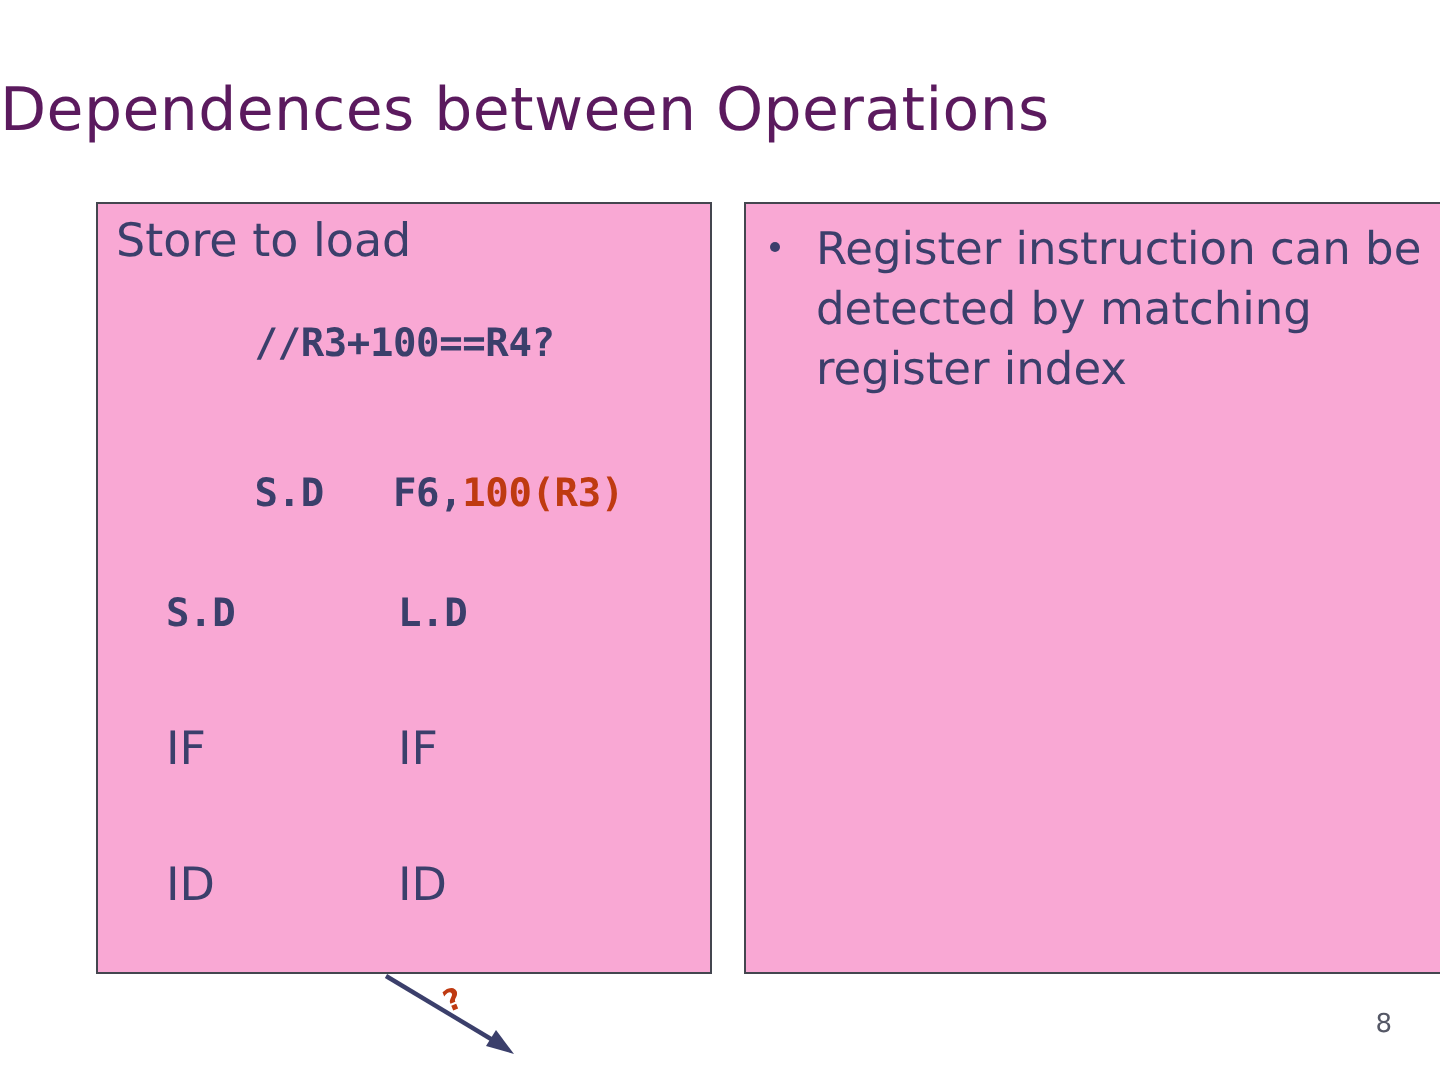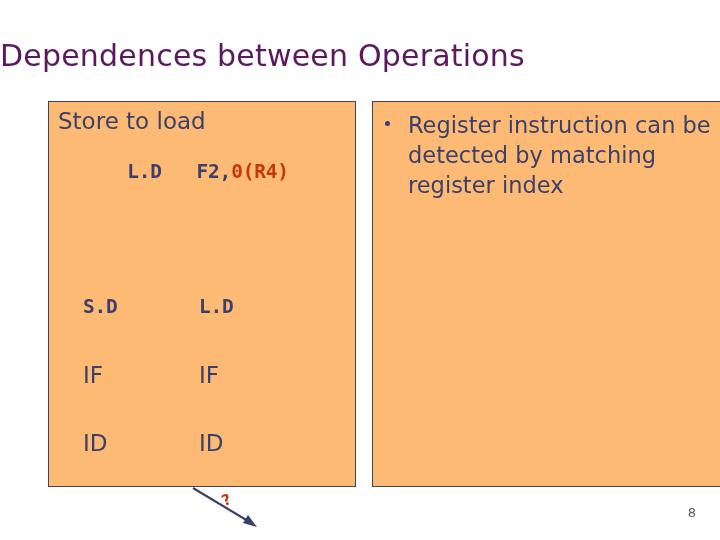--- a/index.html
+++ b/index.html
@@ -27,21 +27,21 @@
     font-weight: 500;
     letter-spacing: 0.2px;
     white-space: nowrap;
   }
 
   
   .panel {
     position: absolute;
     box-sizing: border-box;
     border: 1.4px solid #44464f;
-    background: #fdba74;
+    background: #f9a8d4;
   }
   .panel-left {
     left: 48px;
     top: 101px;
     width: 308px;
     height: 386px;
   }
   .panel-right {
     left: 372px;
     top: 101px;
@@ -166,25 +166,28 @@
 </head>
 <body>
 
 <div class="slide-title">Dependences between Operations</div>
 
 <div class="panel panel-left">
 
   <div class="code-area">
     <div class="store-heading">Store to load</div>
 
-
-
     <div class="code-line">
-      <span>L.D   F2,</span><span class="addr">0(R4)</span>
-    </div>
+      <span>//R3+100==R4?</span>
+    </div>
+
+    <div class="code-line">
+      <span>S.D   F6,</span><span class="addr">100(R3)</span>
+    </div>
+
   </div>
 
   <div class="pipeline">
 
     <div class="pipe-col pipe-col-sd">
       <div class="pipe-head">S.D</div>
       <div class="pipe-stage">IF</div>
       <div class="pipe-stage">ID</div>
       <div class="pipe-stage ex">EX</div>
       

